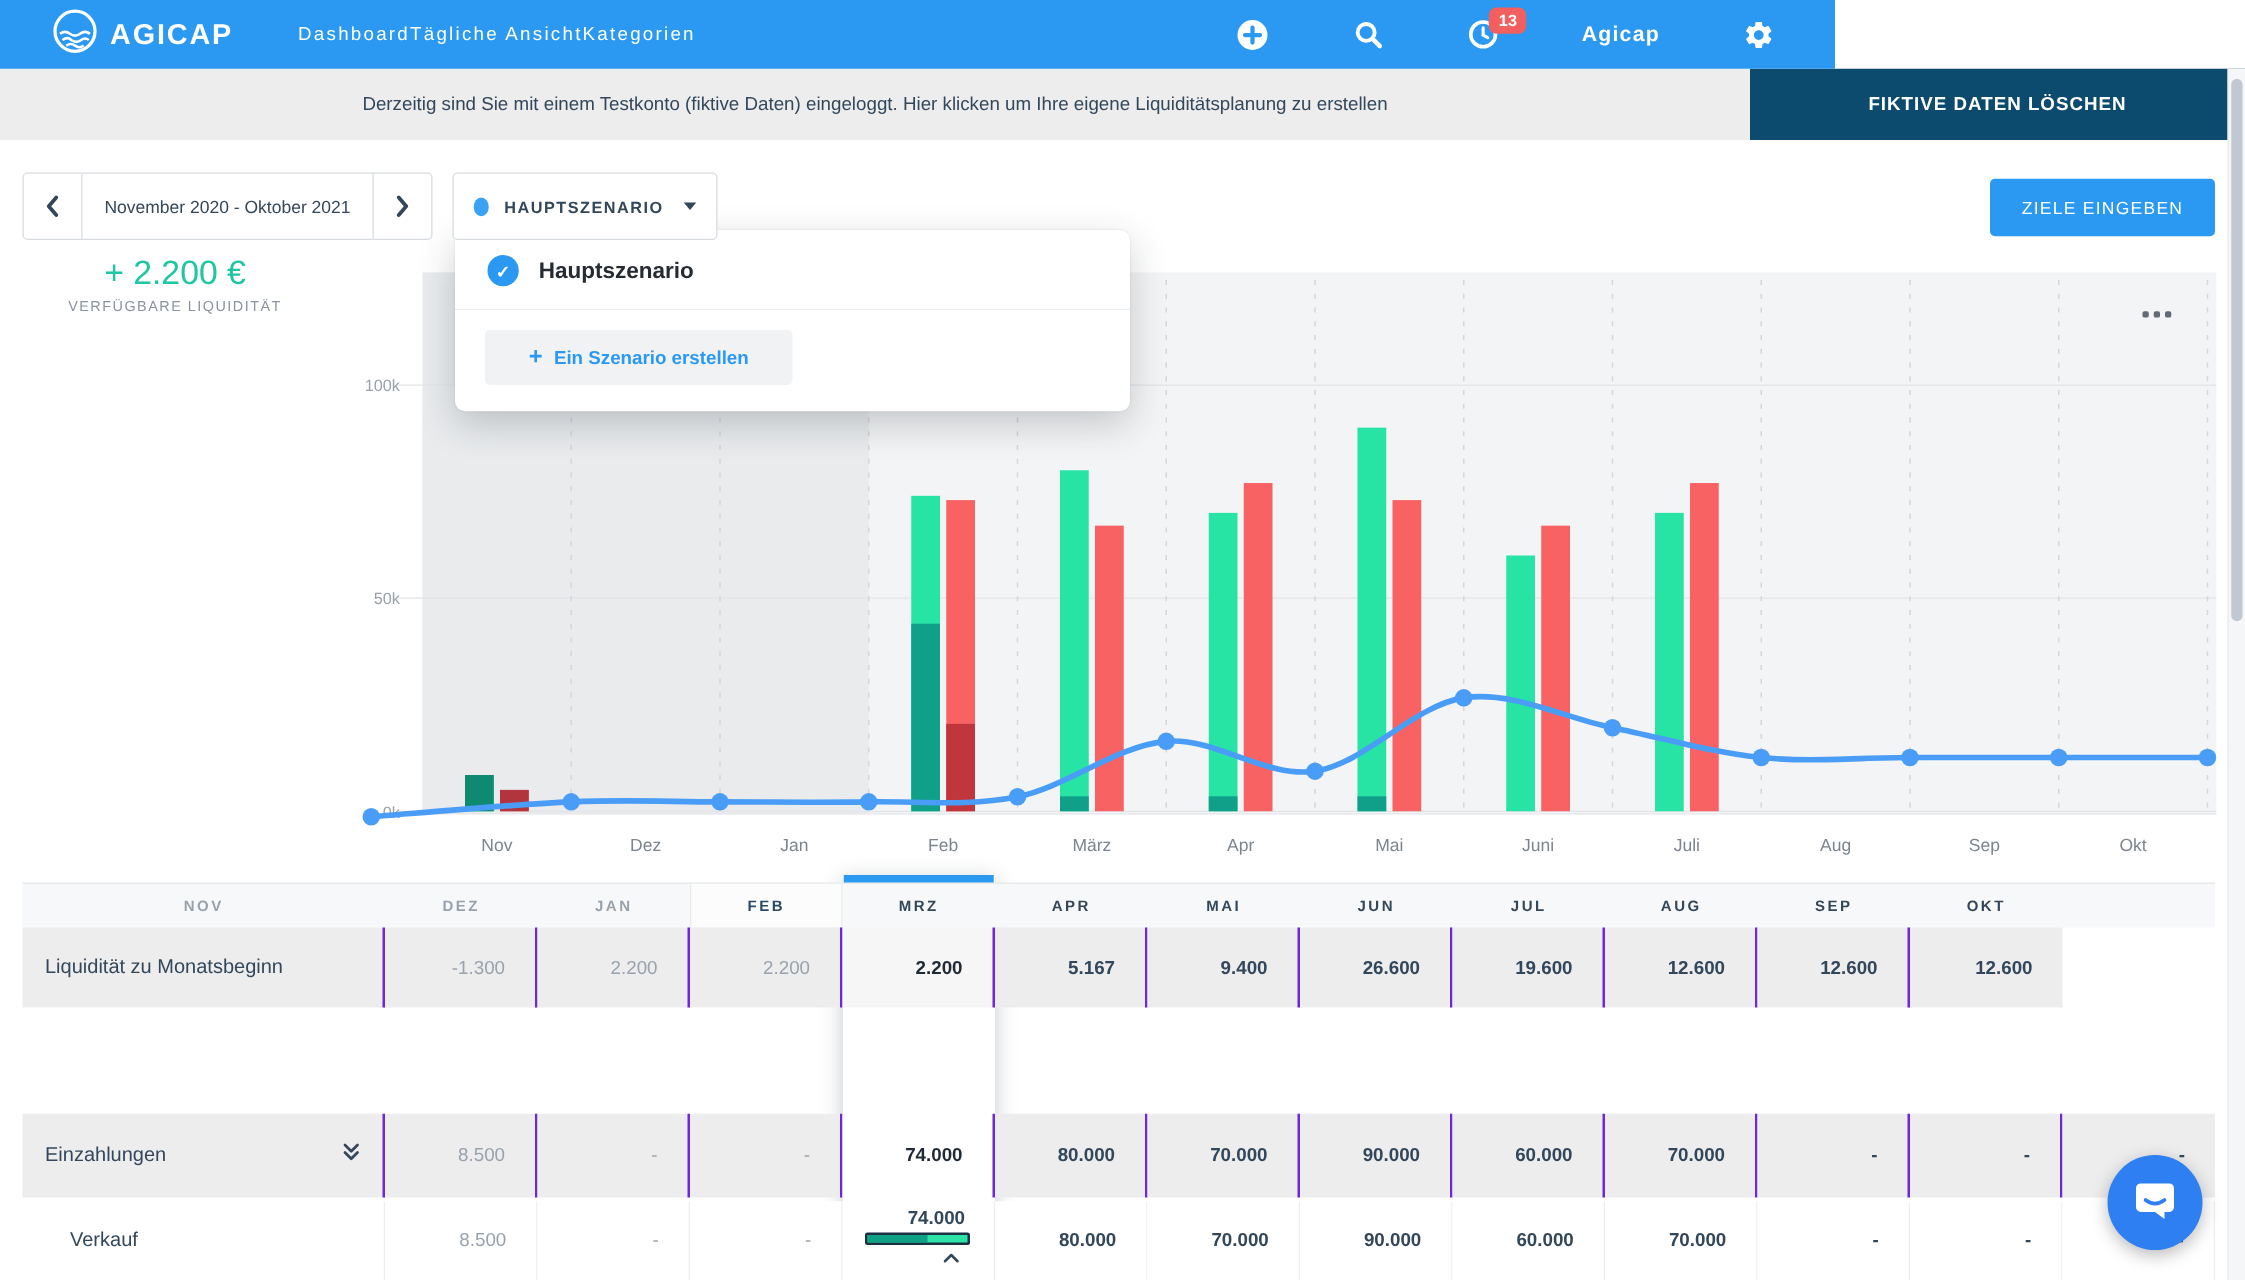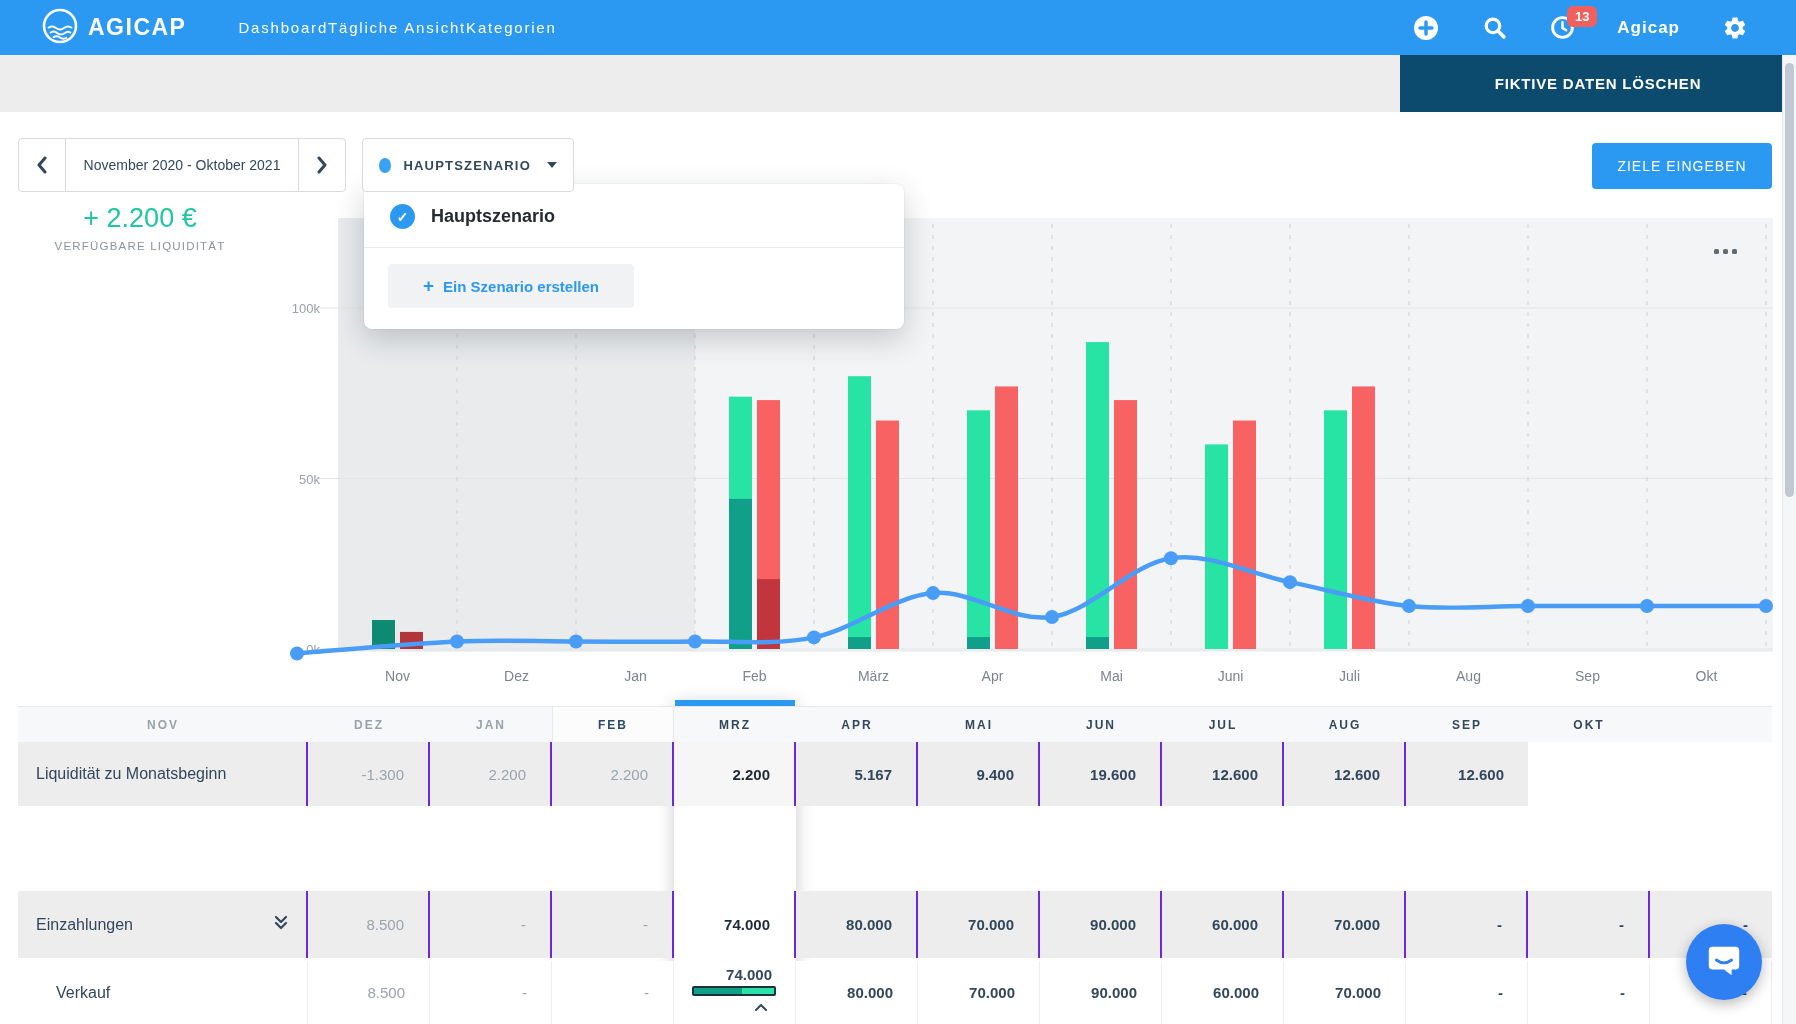--- a/index.html
+++ b/index.html
@@ -1,26 +1,26 @@
 <!DOCTYPE html>
 <html><head>
 <meta charset="utf-8">
 <style>
   html,body{margin:0;padding:0}
   body{width:1796px;height:1024px;position:relative;overflow:hidden;background:#fff;
        font-family:"Liberation Sans",sans-serif;}
 
   
-  .navbar{position:absolute;left:0;top:0;width:1796px;height:55px;background:#2B99F2;
+  .navbar{position:absolute;left:0;top:0;width:1468px;height:55px;background:#2B99F2;
           display:flex;align-items:center;color:#fff;z-index:20;box-sizing:border-box;padding:0 48px 0 40px}
   .logo-wrap{display:flex;align-items:center;gap:8px;margin-right:52px}
   .logo-text{font-size:23px;font-weight:700;letter-spacing:1.5px}
   .nav-items{display:flex;}
   .nav-item{font-size:15px;font-weight:500;letter-spacing:1.8px;cursor:pointer}
-  .nav-right{margin-left:auto;display:flex;align-items:center;gap:42px}
+  .nav-right{margin-left:auto;display:flex;align-items:center;gap:66px}
   .nav-icon{width:26px;height:26px;display:flex;align-items:center;justify-content:center;cursor:pointer;position:relative}
   .badge{position:absolute;top:-9px;right:-22px;min-width:20px;height:21px;padding:0 5px;background:#F25F5F;
          border-radius:6px;color:#fff;font-size:13px;font-weight:700;display:flex;align-items:center;justify-content:center}
   .nav-user{font-size:17px;font-weight:700;letter-spacing:1px}
 
   
   .banner{position:absolute;left:0;top:55px;width:1796px;height:57px;background:#ededed;z-index:18}
   .banner-msg{position:absolute;left:0;top:0;width:1400px;height:57px;display:flex;align-items:center;justify-content:center;
               color:#33475b;font-size:15px}
   .banner-cta{position:absolute;left:1400px;top:0;width:396px;height:57px;background:#0c4a6e;color:#fff;
@@ -140,20 +140,21 @@
     <span class="nav-user">Agicap</span>
     <span class="nav-icon">
       <svg width="26" height="26" viewBox="0 0 24 24">
         <path fill="#fff" d="M19.14 12.94c.04-.3.06-.61.06-.94 0-.32-.02-.64-.07-.94l2.03-1.58c.18-.14.23-.41.12-.61l-1.92-3.32c-.12-.22-.37-.29-.59-.22l-2.39.96c-.5-.38-1.03-.7-1.62-.94l-.36-2.54c-.04-.24-.24-.41-.48-.41h-3.84c-.24 0-.43.17-.47.41l-.36 2.54c-.59.24-1.13.57-1.62.94l-2.39-.96c-.22-.08-.47 0-.59.22L2.74 8.87c-.12.21-.08.47.12.61l2.03 1.58c-.05.3-.09.63-.09.94s.02.64.07.94l-2.03 1.58c-.18.14-.23.41-.12.61l1.92 3.32c.12.22.37.29.59.22l2.39-.96c.5.38 1.03.7 1.62.94l.36 2.54c.05.24.24.41.48.41h3.84c.24 0 .44-.17.47-.41l.36-2.54c.59-.24 1.13-.56 1.62-.94l2.39.96c.22.08.47 0 .59-.22l1.92-3.32c.12-.22.07-.47-.12-.61l-2.01-1.58zM12 15.6c-1.98 0-3.6-1.62-3.6-3.6s1.62-3.6 3.6-3.6 3.6 1.62 3.6 3.6-1.62 3.6-3.6 3.6z"></path>
       </svg>
     </span>
   </div>
 </div>
 
 <div class="banner">
+  <div class="banner-msg">Derzeitig sind Sie mit einem Testkonto (fiktive Daten) eingeloggt. Hier klicken um Ihre eigene Liquiditätsplanung zu erstellen</div>
   <div class="banner-cta">FIKTIVE DATEN LÖSCHEN</div>
 </div>
 
 <div class="datebox">
   <span class="date-nav prev">
     <svg width="14" height="18" viewBox="0 0 14 18">
         <path d="M10 2 L4 9 L10 16" fill="none" stroke="#33475b" stroke-width="3" stroke-linecap="round" stroke-linejoin="round"></path>
       </svg>
   </span>
   <span class="date-label">November 2020 - Oktober 2021</span>
@@ -285,20 +286,21 @@
   </div>
 
 <div class="trow" id="row-liquidity">
   <div class="cell label-cell">Liquidität zu Monatsbeginn</div>
 <div class="cell past">-1.300</div>
     <div class="cell past">2.200</div>
     <div class="cell past">2.200</div>
     <div class="cell cur">2.200</div>
     <div class="cell fut">5.167</div>
     <div class="cell fut">9.400</div>
+    <div class="cell fut">26.600</div>
     <div class="cell fut">19.600</div>
     <div class="cell fut">12.600</div>
     <div class="cell fut">12.600</div>
     <div class="cell fut">12.600</div>
   </div>
 
 <div class="trow" id="row-inflows">
   <div class="cell label-cell">
     <span>Einzahlungen</span>
     <span>

